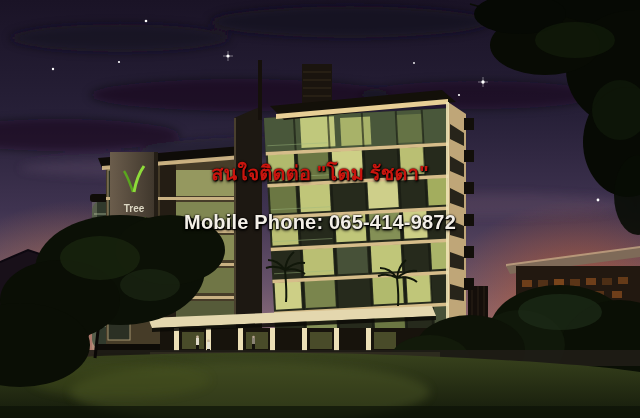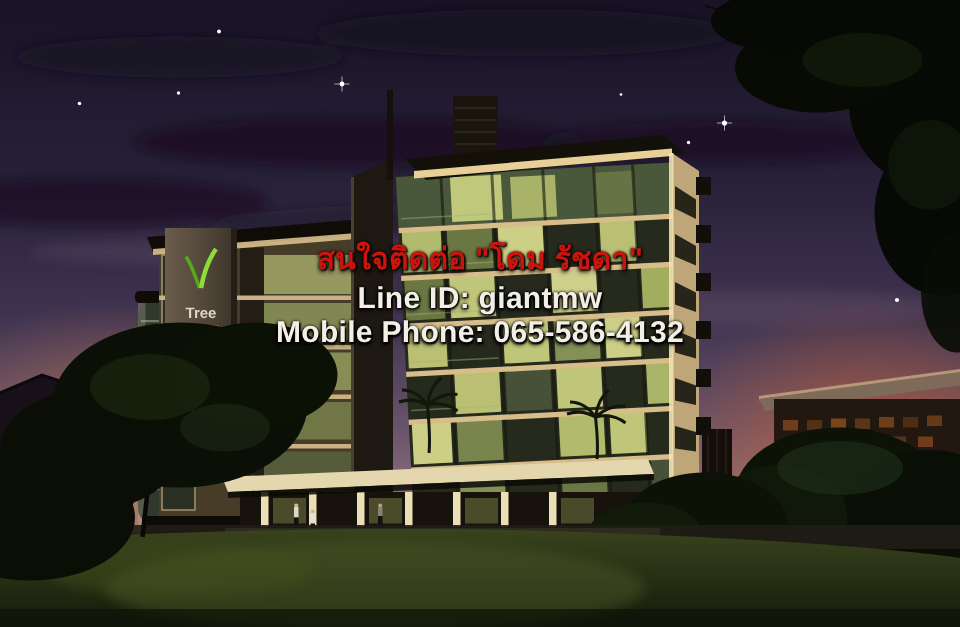--- a/index.html
+++ b/index.html
@@ -348,16 +348,15 @@
       <ellipse cx="545" cy="45" rx="55" ry="30" fill="#080b04"></ellipse>
       <ellipse cx="628" cy="142" rx="45" ry="55" fill="#070a04"></ellipse>
       <ellipse cx="520" cy="14" rx="46" ry="20" fill="#060904"></ellipse>
       <ellipse cx="575" cy="40" rx="40" ry="18" fill="#16230c" opacity=".5"></ellipse>
       <ellipse cx="620" cy="110" rx="28" ry="30" fill="#141f0b" opacity=".5"></ellipse>
       <ellipse cx="638" cy="195" rx="24" ry="40" fill="#080c04" opacity=".9"></ellipse>
     </g>
   </svg>
 
   <div class="overlay-line" id="overlay-contact">สนใจติดต่อ "โดม รัชดา"</div>
-  <div class="overlay-line" id="overlay-lineid">Line ID: giantmw</div>
-  <div class="overlay-line" id="overlay-phone">Mobile Phone: 065-586-4132</div>
+  <div class="overlay-line" id="overlay-phone">Mobile Phone: 065-414-9872</div>
 
 </div>
 
 </body></html>

